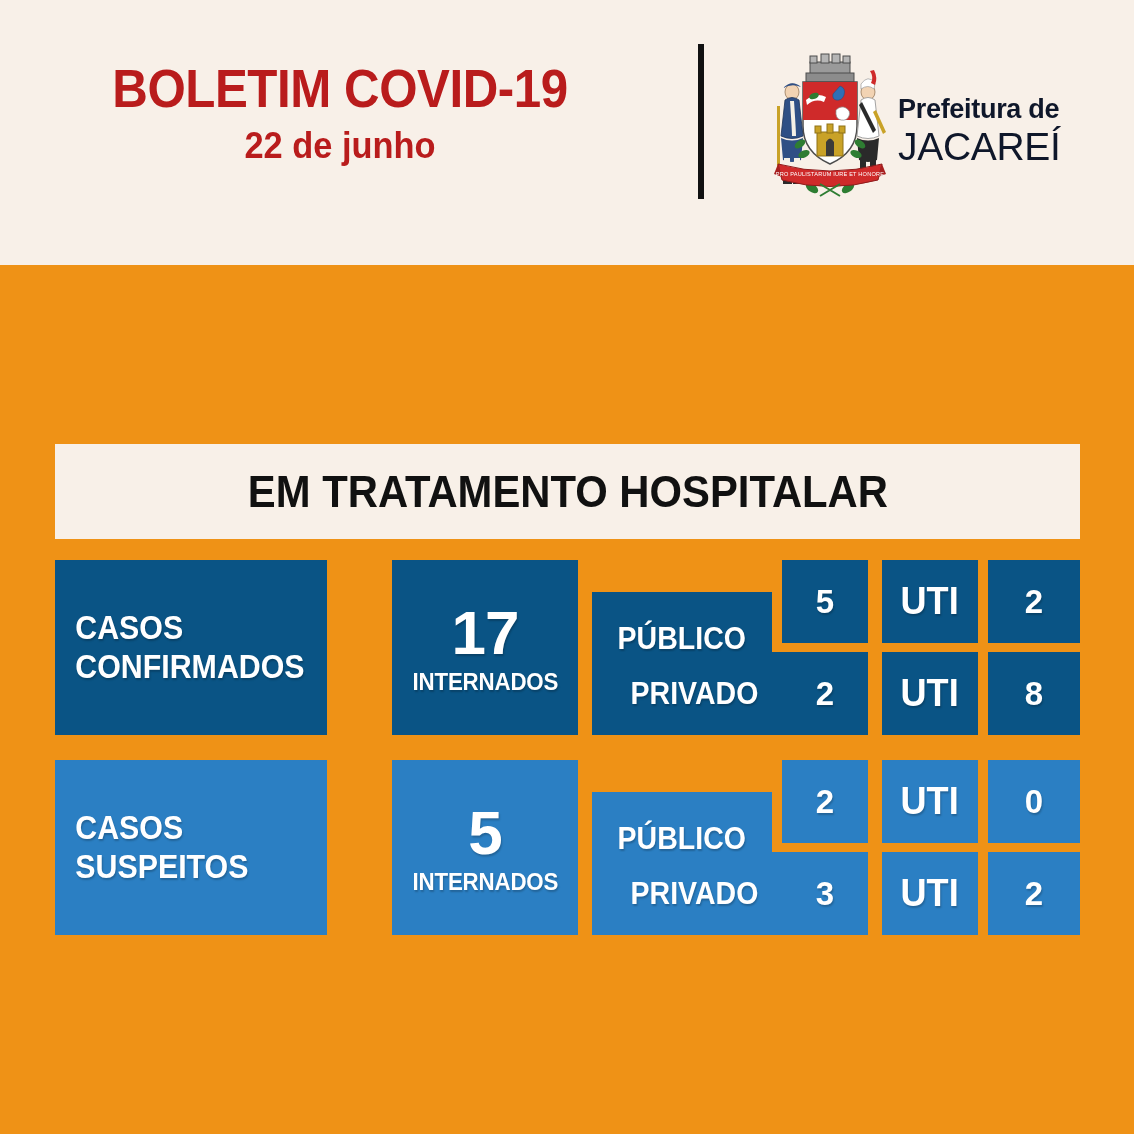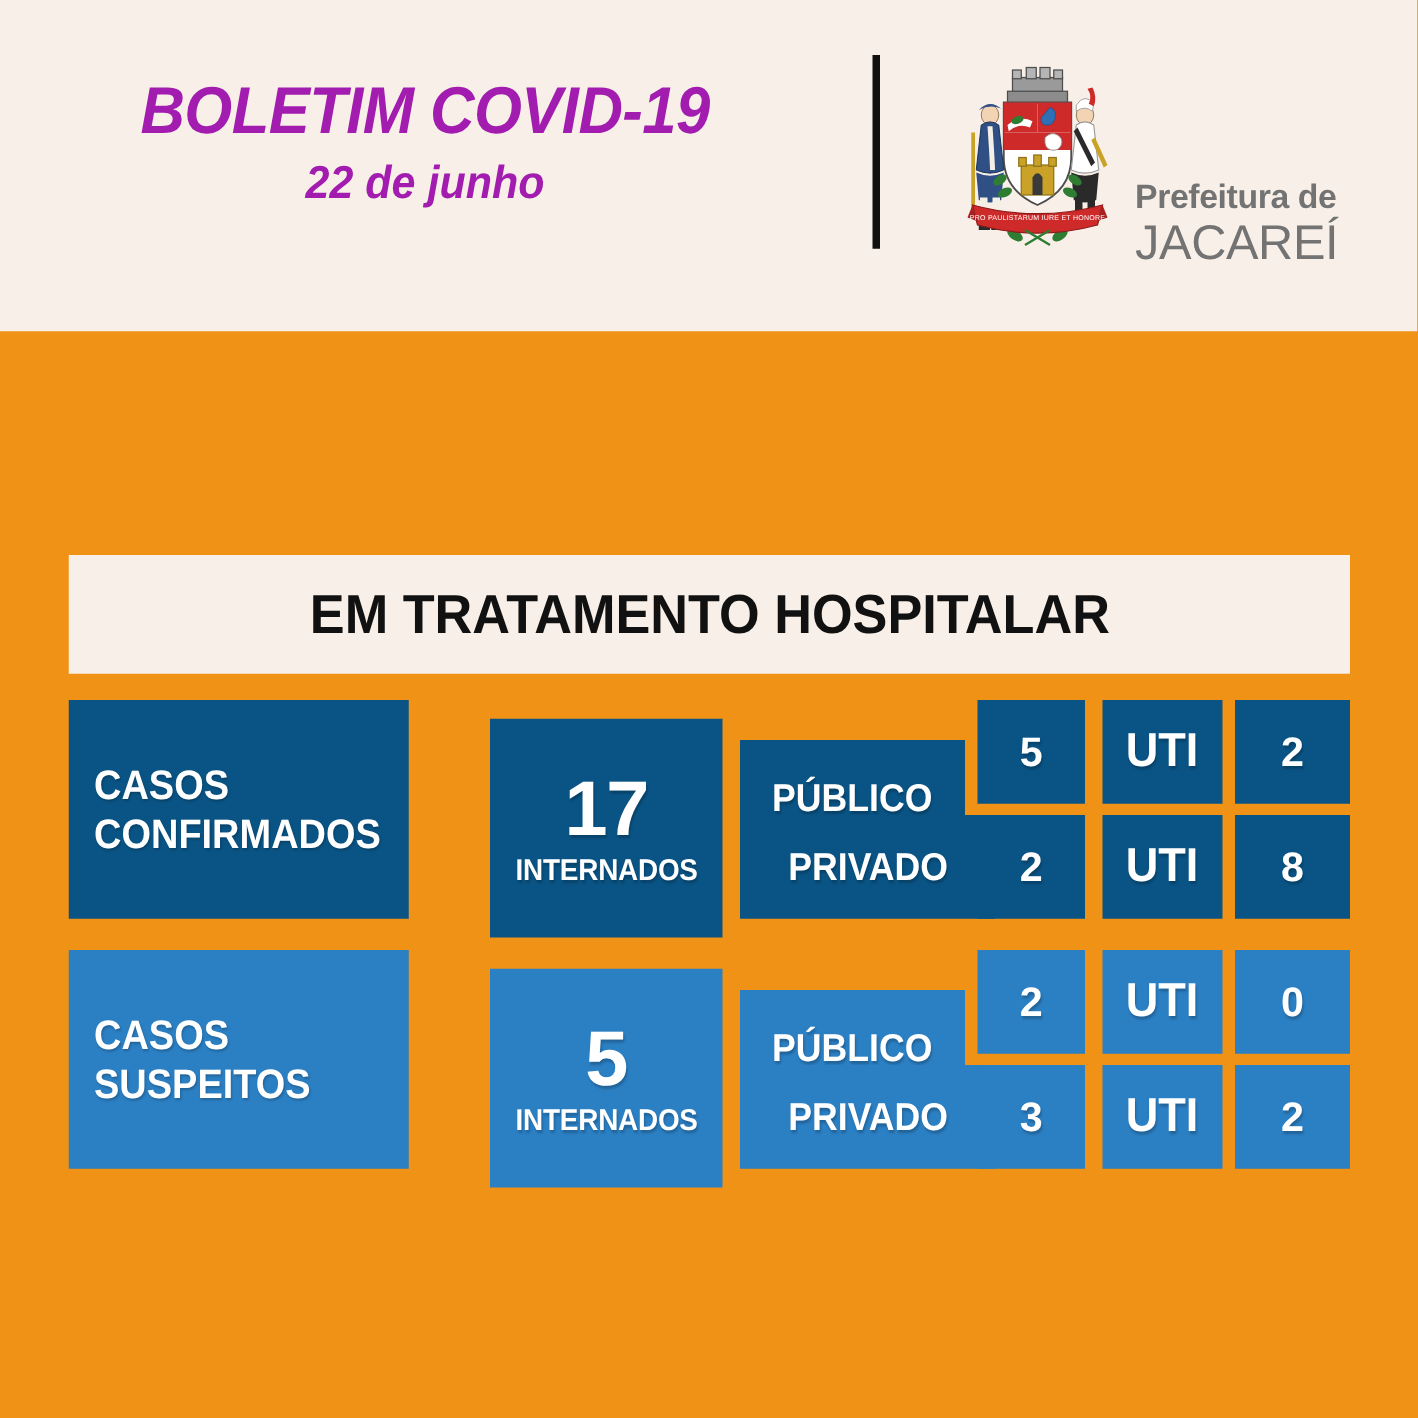--- a/index.html
+++ b/index.html
@@ -29,22 +29,21 @@
     height: 265px;
     background: #f8f0e8;
     box-sizing: border-box;
   }
   .header-title-block {
     position: absolute;
     left: 0;
     top: 62px;
     width: 680px;
     text-align: center;
-    color: #a21caf;
-    font-style: italic;
+    color: #b91c1c;
   }
   .header-title {
     font-size: 53px;
     font-weight: bold;
     letter-spacing: -0.5px;
     line-height: 1.0;
     transform: scaleX(0.93);
     white-space: nowrap;
   }
   .header-subtitle {
@@ -72,25 +71,24 @@
   }
   .brand-crest {
     position: absolute;
     left: 0;
     top: 0;
     width: 120px;
     height: 155px;
   }
   .brand-text {
     position: absolute;
-    left: 138px;
+    left: 128px;
     top: 48px;
-    color: #737373;
+    color: #0f172a;
     line-height: 1.0;
-    margin-top: 48px;
   }
   .brand-line1 {
     font-size: 27px;
     font-weight: bold;
     letter-spacing: -0.3px;
   }
   .brand-line2 {
     font-size: 39px;
     font-weight: normal;
     letter-spacing: -0.3px;
@@ -134,21 +132,21 @@
     box-sizing: border-box;
     display: flex;
     align-items: center;
     justify-content: center;
     color: #ffffff;
     text-shadow: 1px 2px 2px rgba(0,0,0,0.22);
   }
 
   
   .c-label  { left: 0px;   width: 272px; top: 0;    height: 175px; }
-  .c-total  { left: 337px; width: 186px; top: 15px;    height: 175px; }
+  .c-total  { left: 337px; width: 186px; top: 0;    height: 175px; }
 
   .c-type   { left: 537px; width: 180px; top: 0;    height: 94px; margin-top: 32px; }
   .c-num    { left: 727px; width: 86px;  top: 0;    height: 83px; }
   .c-uti    { left: 827px; width: 96px;  top: 0;    height: 83px; }
   .c-utinum { left: 933px; width: 92px;  top: 0;    height: 83px; }
 
   .c-type2   { left: 537px; width: 204px; top: 92px; height: 83px; }
   .c-num2    { left: 727px; width: 86px;  top: 92px; height: 83px; }
   .c-uti2    { left: 827px; width: 96px;  top: 92px; height: 83px; }
   .c-utinum2 { left: 933px; width: 92px;  top: 92px; height: 83px; }

